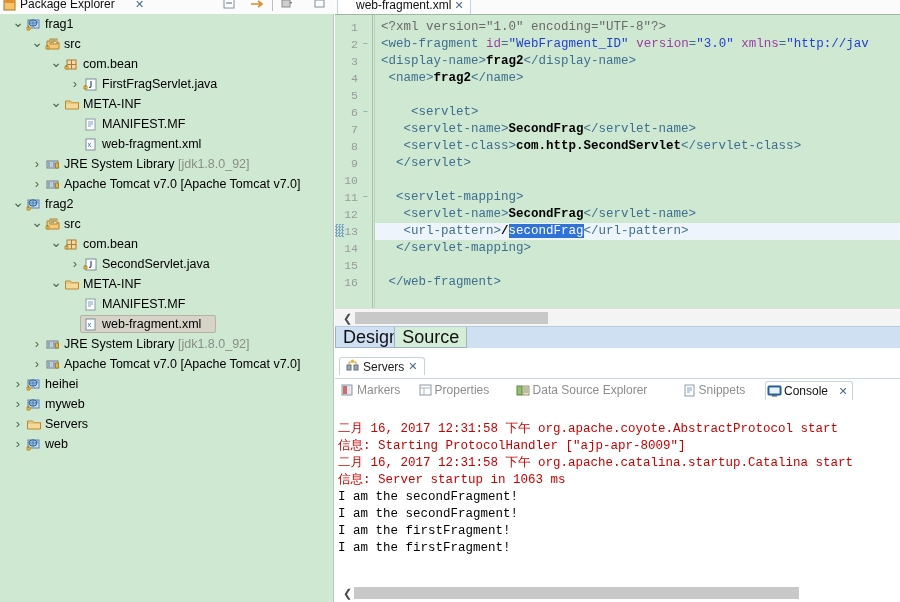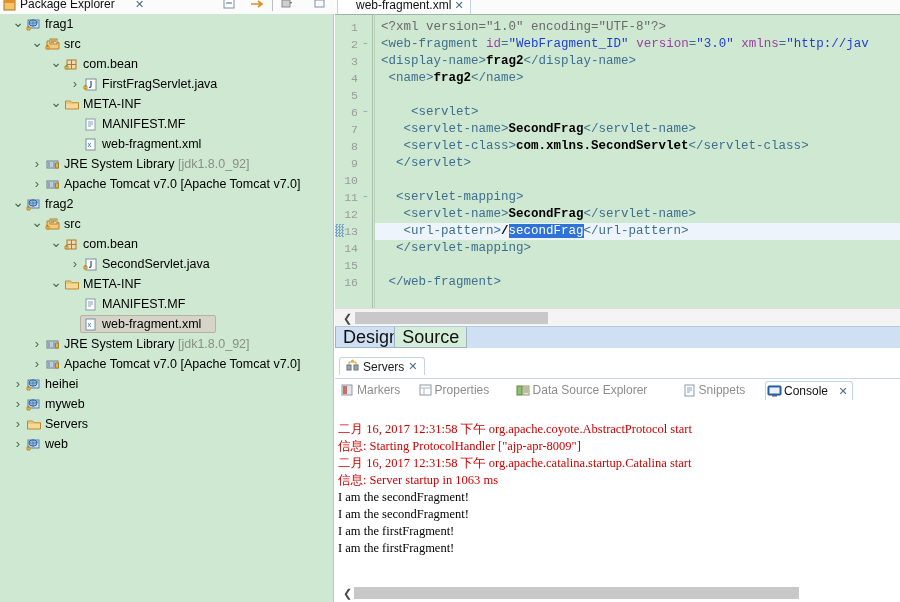--- a/index.html
+++ b/index.html
@@ -135,21 +135,21 @@
   .btab .bic{position:absolute;left:1px;top:2px;}
   .btab .close{position:absolute;right:4px;top:0;color:#4a6a86;font-size:11px;}
   #console-head{
     position:absolute;left:0;top:23px;width:565px;height:19px;line-height:19px;
     font-size:12.5px;color:#111;white-space:nowrap;overflow:hidden;
     border-top:1px solid #cfd8e2;box-sizing:border-box;padding-left:2px;
   }
   #console-out{position:absolute;left:0;top:42px;width:565px;bottom:22px;overflow:hidden;}
   .oline{
     position:absolute;left:3px;height:17px;line-height:17px;white-space:pre;
-    font-family:Liberation Serif, serif;font-size:12.5px;
+    font-family:Liberation Mono, monospace;font-size:12.5px;
   }
   .oline.err{color:#cc0000;}
   .oline.out{color:#000;}
   #bot-hscroll{
     position:absolute;left:0;bottom:0;width:565px;height:18px;background:#fff;
   }
   #bot-hscroll .arr{position:absolute;left:8px;top:3px;color:#4a4a4a;font-size:11px;}
   #bot-hscroll .thumb{position:absolute;left:19px;top:3px;width:445px;height:12px;background:#c8c8c8;}
 </style>
 </head>
@@ -454,21 +454,21 @@
           <div class="gl" style="top: 259px; text-align: center;">16</div>
         </div>
       <div id="code">
           <div class="cline" style="top: 4px;"><span class="pi">&lt;?xml version="1.0" encoding="UTF-8"?&gt;</span></div>
           <div class="cline" style="top: 21px;"><span class="tg">&lt;web-fragment</span><span class="tg"> <span class="pn">id</span>=<span class="av">"WebFragment_ID"</span> <span class="pn">version</span>=<span class="av">"3.0"</span> <span class="pn">xmlns</span>=<span class="av">"http://jav</span></span></div>
           <div class="cline" style="top: 38px;"><span class="tg">&lt;display-name</span><span class="tg">&gt;</span><span class="tx">frag2</span><span class="tg">&lt;/display-name</span><span class="tg">&gt;</span></div>
           <div class="cline" style="top: 55px;"><span class="tx"> </span><span class="tg">&lt;name</span><span class="tg">&gt;</span><span class="tx">frag2</span><span class="tg">&lt;/name</span><span class="tg">&gt;</span></div>
           <div class="cline" style="top: 72px;"></div>
           <div class="cline" style="top: 89px;"><span class="tx">    </span><span class="tg">&lt;servlet</span><span class="tg">&gt;</span></div>
           <div class="cline" style="top: 106px;"><span class="tx">   </span><span class="tg">&lt;servlet-name</span><span class="tg">&gt;</span><span class="tx">SecondFrag</span><span class="tg">&lt;/servlet-name</span><span class="tg">&gt;</span></div>
-          <div class="cline" style="top: 123px;"><span class="tx">   </span><span class="tg">&lt;servlet-class</span><span class="tg">&gt;</span><span class="tx">com.xmlns.SecondServlet</span><span class="tg">&lt;/servlet-class</span><span class="tg">&gt;</span></div>
+          <div class="cline" style="top: 123px;"><span class="tx">   </span><span class="tg">&lt;servlet-class</span><span class="tg">&gt;</span><span class="tx">com.http.SecondServlet</span><span class="tg">&lt;/servlet-class</span><span class="tg">&gt;</span></div>
           <div class="cline" style="top: 140px;"><span class="tx">  </span><span class="tg">&lt;/servlet</span><span class="tg">&gt;</span></div>
           <div class="cline" style="top: 157px;"></div>
           <div class="cline" style="top: 174px;"><span class="tx">  </span><span class="tg">&lt;servlet-mapping</span><span class="tg">&gt;</span></div>
           <div class="cline" style="top: 191px;"><span class="tx">   </span><span class="tg">&lt;servlet-name</span><span class="tg">&gt;</span><span class="tx">SecondFrag</span><span class="tg">&lt;/servlet-name</span><span class="tg">&gt;</span></div>
           <div class="cline current" style="top: 208px;"><span class="tx">   </span><span class="tg">&lt;url-pattern</span><span class="tg">&gt;</span><span class="tx">/</span><span class="hl">secondFrag</span><span class="tx"></span><span class="tg">&lt;/url-pattern</span><span class="tg">&gt;</span></div>
           <div class="cline" style="top: 225px;"><span class="tx">  </span><span class="tg">&lt;/servlet-mapping</span><span class="tg">&gt;</span></div>
           <div class="cline" style="top: 242px;"></div>
           <div class="cline" style="top: 259px;"><span class="tx"> </span><span class="tg">&lt;/web-fragment</span><span class="tg">&gt;</span></div>
         </div>
     </div>

